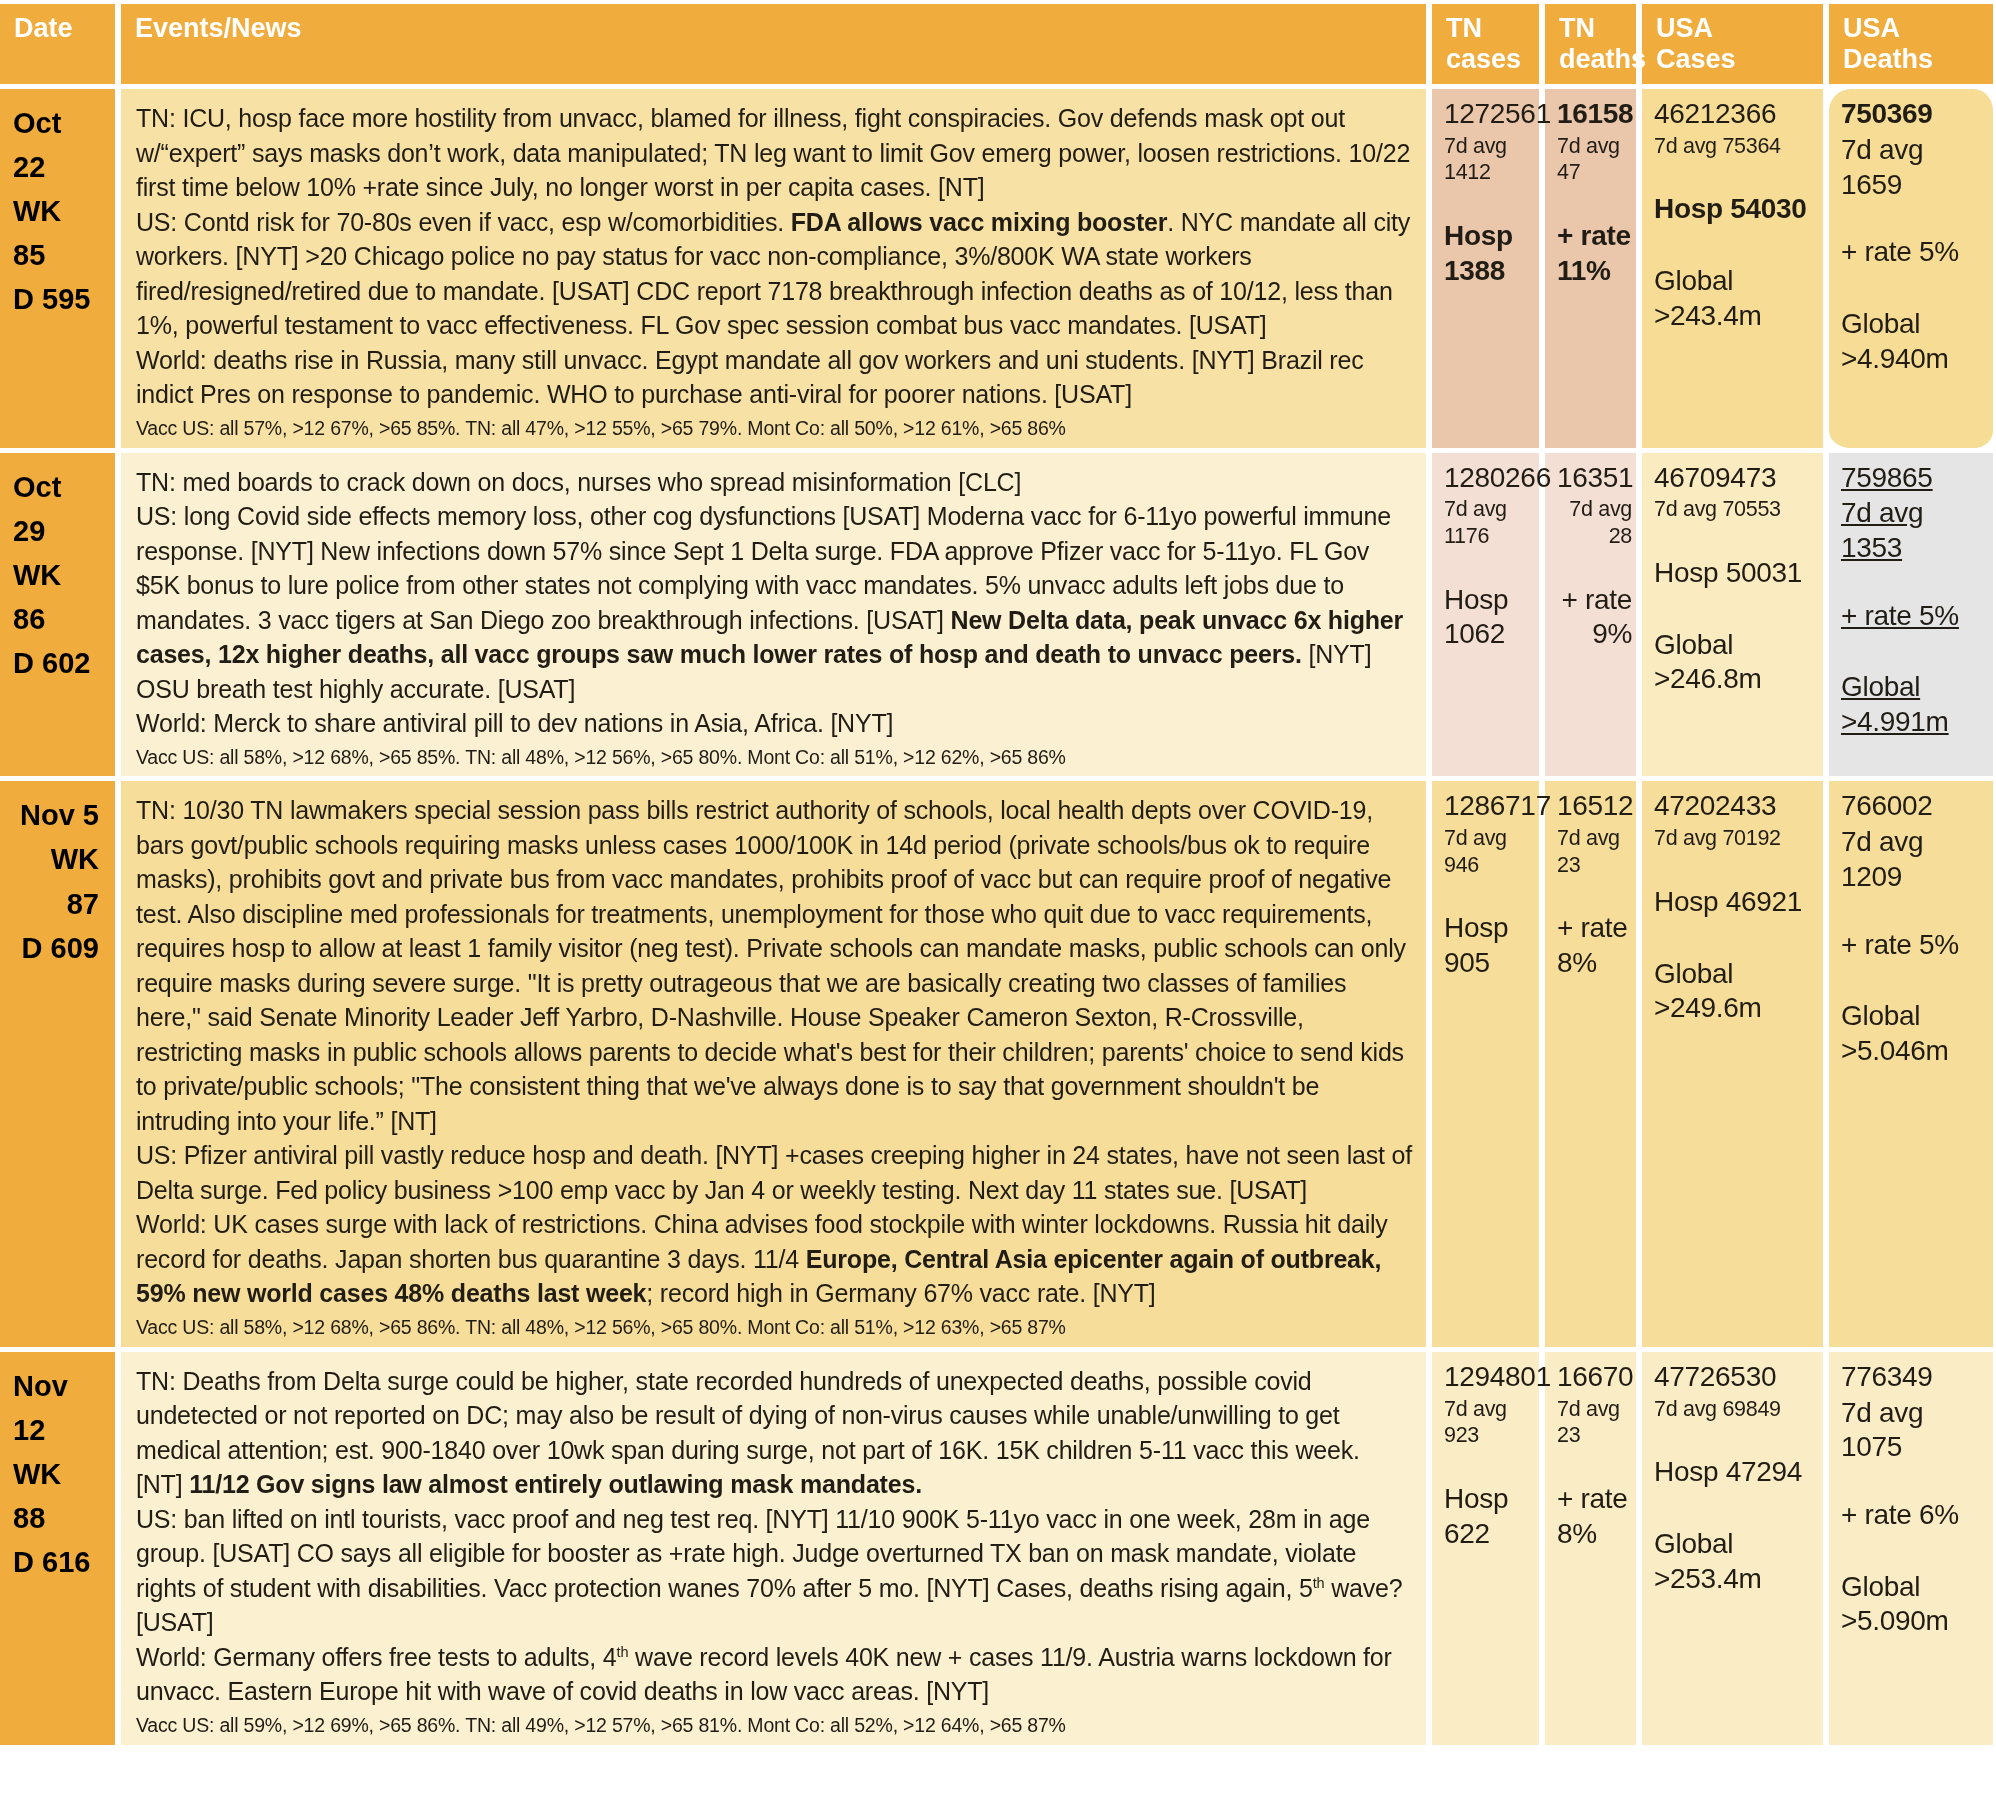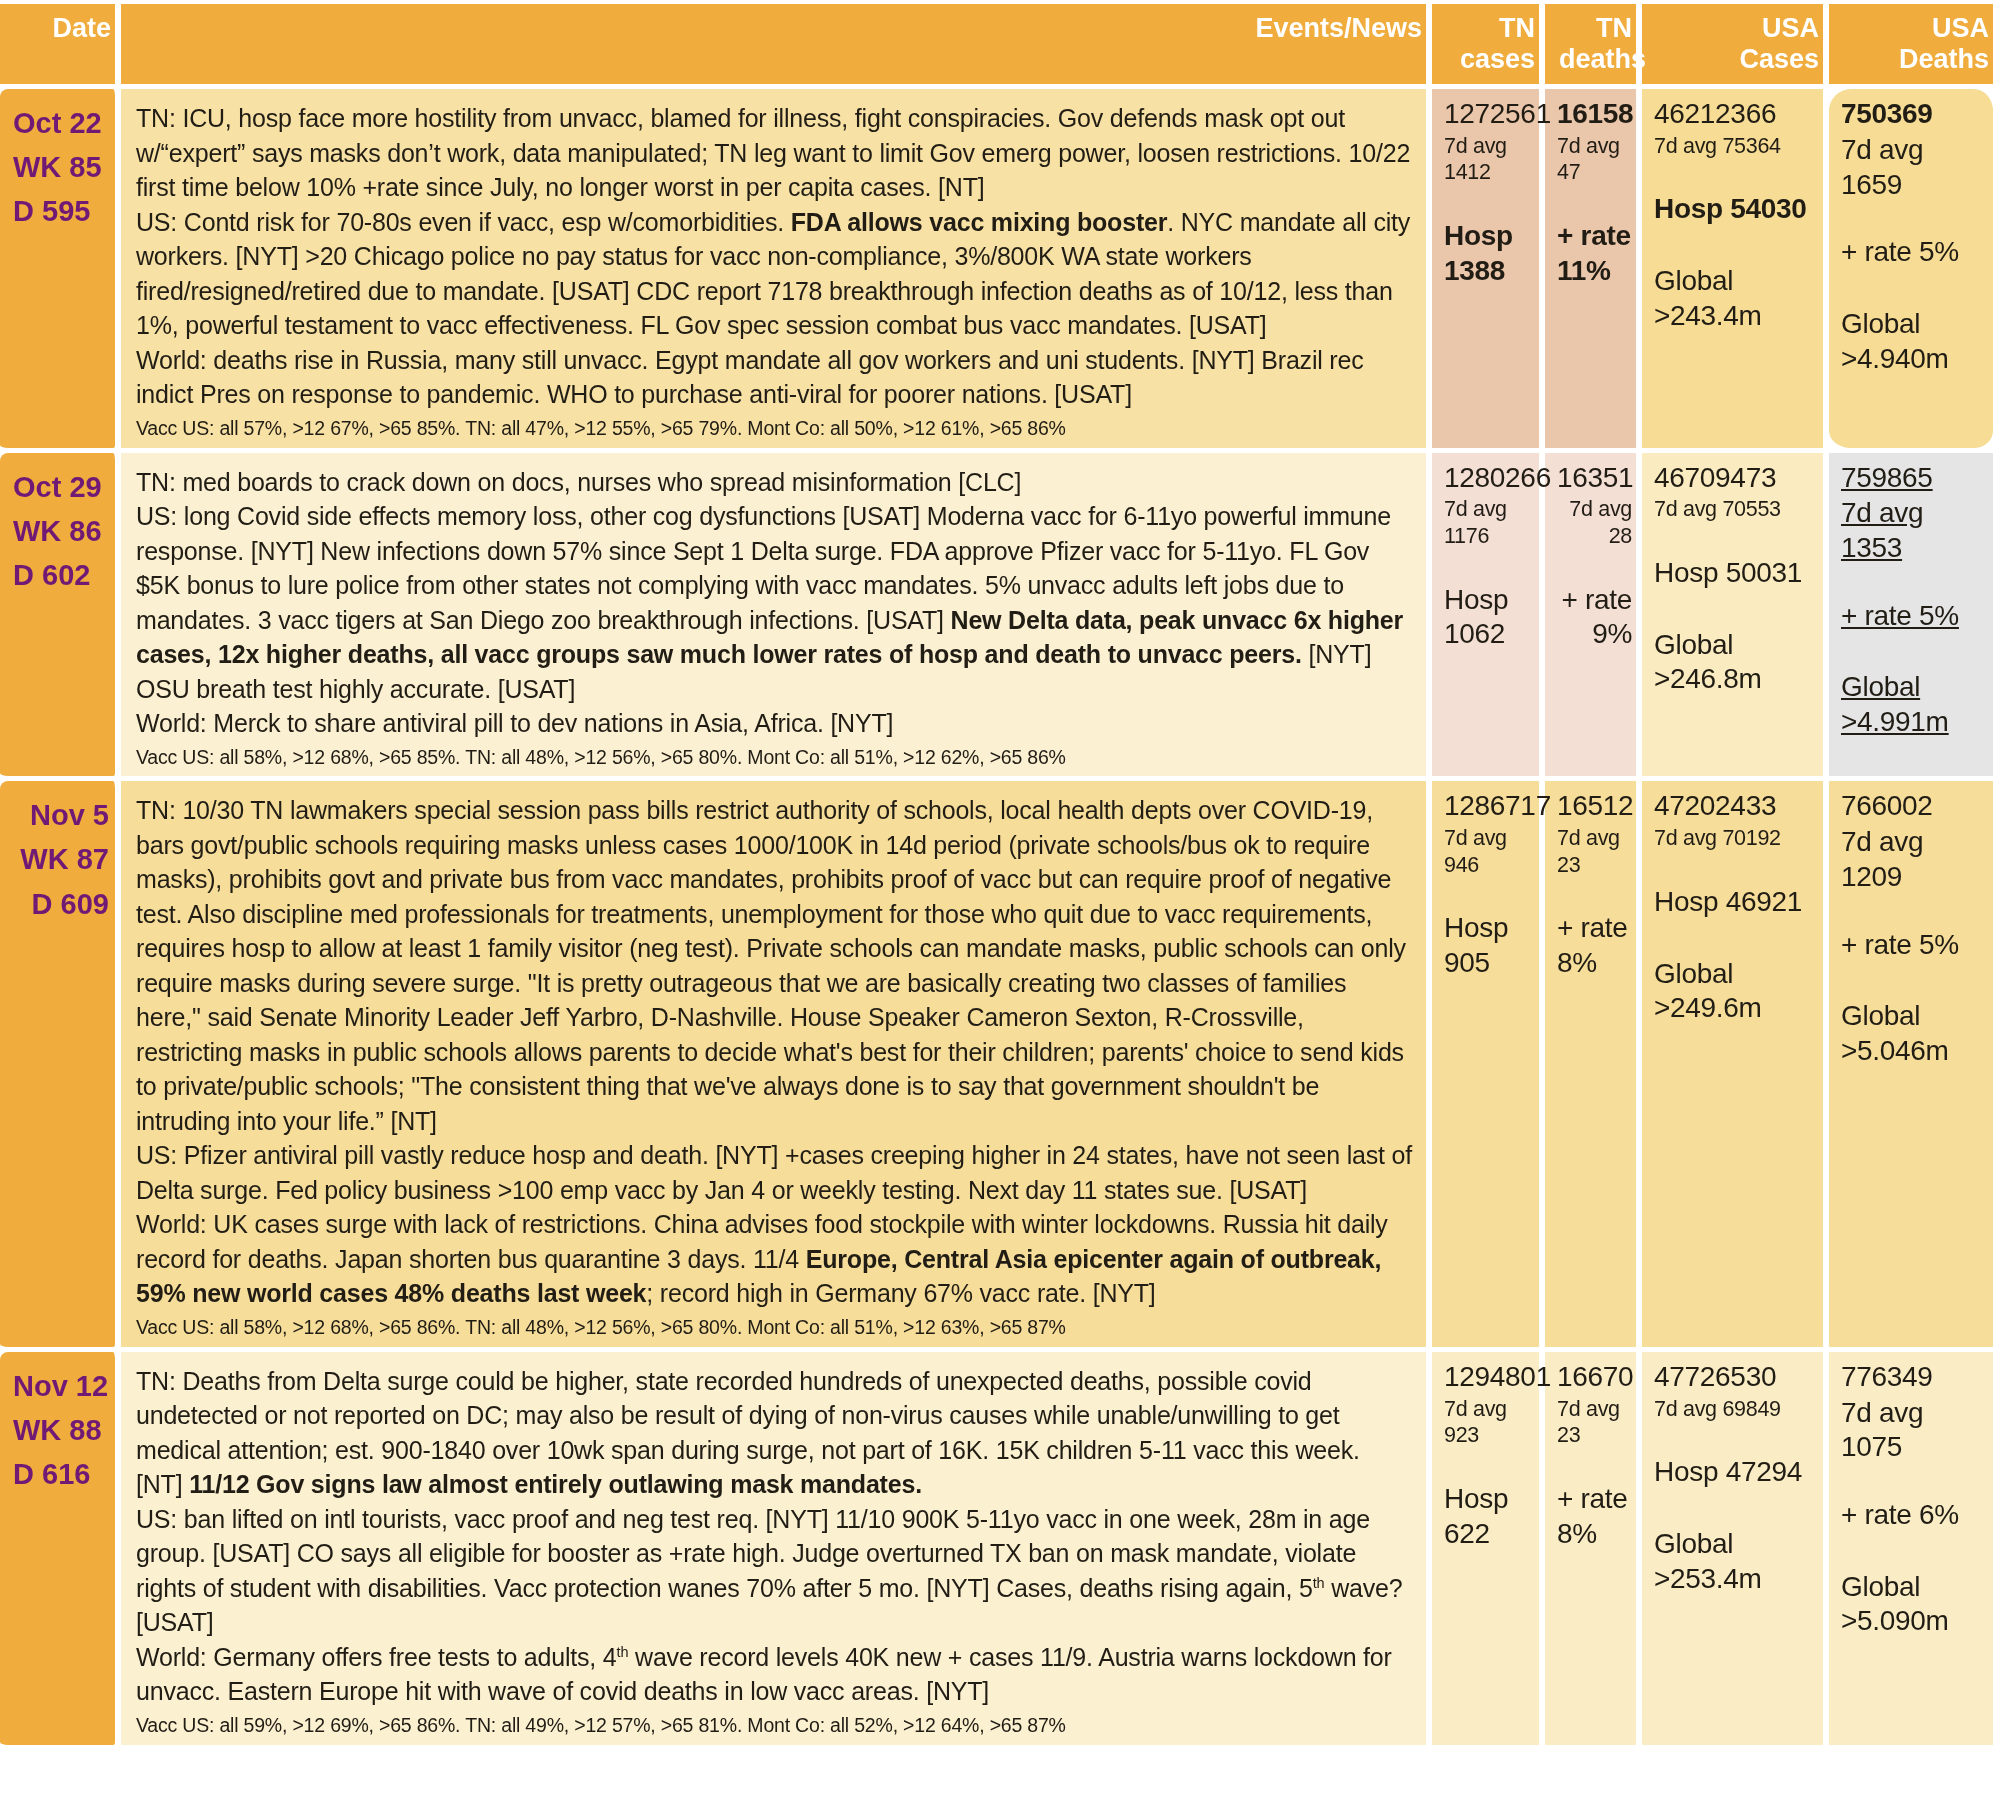--- a/index.html
+++ b/index.html
@@ -2,26 +2,26 @@
 <html><head>
 <meta charset="utf-8">
 <style>
   html,body{margin:0;padding:0;background:#ffffff;}
   body{width:1996px;font-family:"Liberation Sans",sans-serif;color:#211d15;}
   table{border-collapse:separate;border-spacing:0;width:1996px;table-layout:fixed;}
   th,td{box-sizing:border-box;vertical-align:top;border-right:6px solid #ffffff;border-bottom:5px solid #ffffff;}
   th:last-child,td:last-child{border-right:3px solid #ffffff;}
   thead th{
     background:#f0ad3d;color:#ffffff;font-weight:bold;font-size:27px;
-    text-align:right;padding:9px 4px 9px 14px;white-space:pre-line;line-height:1.15;
+    text-align:left;padding:9px 4px 9px 14px;white-space:pre-line;line-height:1.15;
     height:82px;border-top:4px solid #ffffff;
   }
   .date-cell{
-    background:#f0ad3d;color:#701a75;font-weight:bold;font-size:29px;
-    padding:12px 6px 12px 13px;line-height:1.52;white-space:pre-line;border-radius:8px;
+    background:#f0ad3d;color:#000000;font-weight:bold;font-size:29px;
+    padding:12px 16px 12px 13px;line-height:1.52;white-space:pre-line;
   }
   .events-cell{font-size:25px;line-height:1.38;padding:12px 14px 6px 15px;letter-spacing:-0.2px;}
   .para{margin:0;}
   .bold{font-weight:bold;}
   .vacc{font-size:19.5px;margin-top:3px;letter-spacing:-0.2px;}
   .stat-cell{font-size:28px;line-height:1.24;padding:8px 4px 8px 12px;letter-spacing:-0.3px;}
   .stat-cell .avg{font-size:21.5px;margin-top:1px;}
   .stat-cell.col-usa-deaths .avg{font-size:28px;}
   .stat-cell .extra{margin-top:33px;white-space:pre-line;}
   .stat-cell .global{margin-top:37px;white-space:pre-line;}

